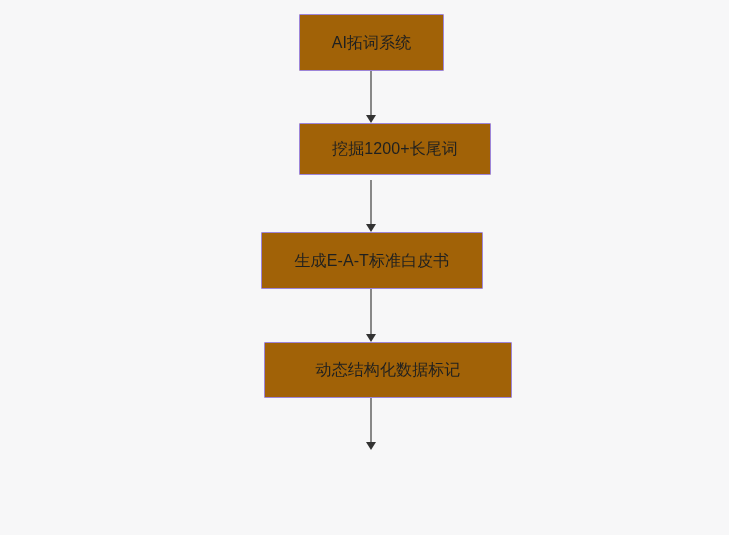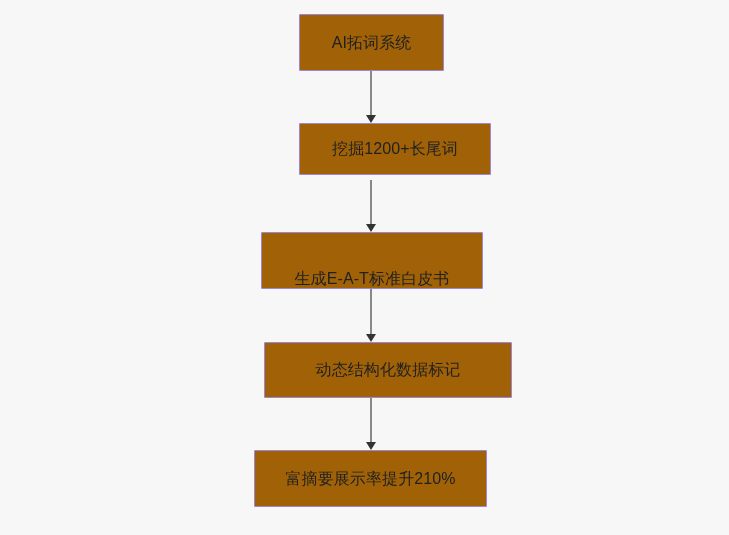--- a/index.html
+++ b/index.html
@@ -90,25 +90,22 @@
   </div>
 
   <div class="node" style="left:299px; top:14px; width:145px; height:57px;">
     <span class="node-label">AI拓词系统</span>
   </div>
 
   <div class="node" style="left:275px; top:123px; width:192px; height:52px;margin-left:24px;">
     <span class="node-label">挖掘1200+长尾词</span>
   </div>
 
-  <div class="node" style="left:261px; top:232px; width:222px; height:57px;align-items:flex-end;">
+  <div class="node" style="left:261px; top:232px; width:222px; height:57px;">
     <span class="node-label">生成E-A-T标准白皮书</span>
   </div>
 
   <div class="node" style="left:264px; top:342px; width:248px; height:56px;">
     <span class="node-label">动态结构化数据标记</span>
   </div>
 
-  <div class="node" style="left:254px; top:450px; width:233px; height:57px;">
-    <span class="node-label">富摘要展示率提升210%</span>
-  </div>
 
 </div>
 
 </body></html>

